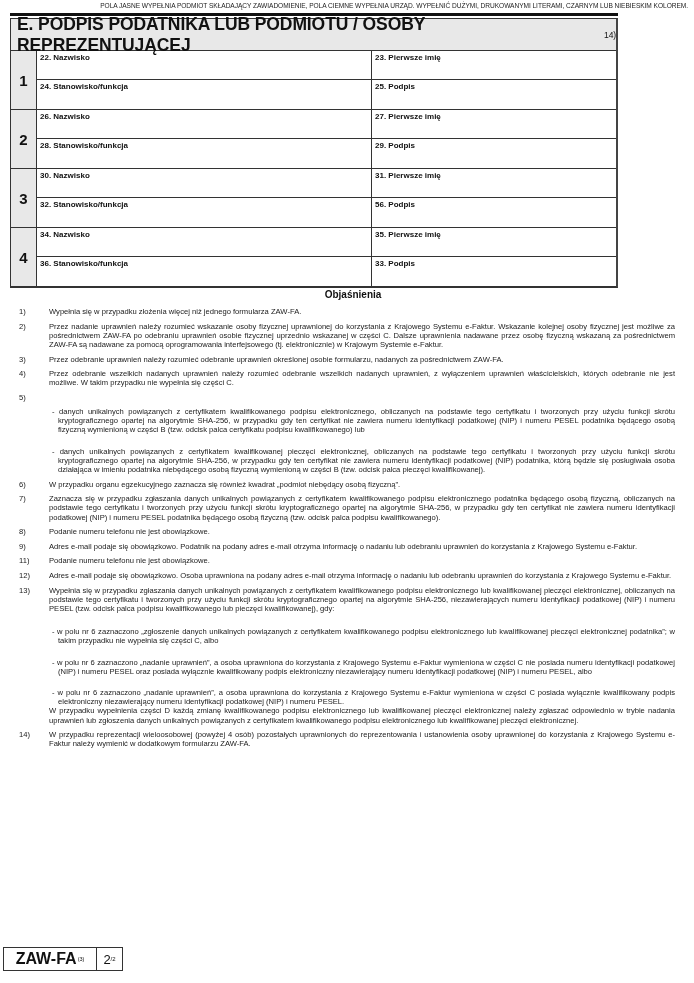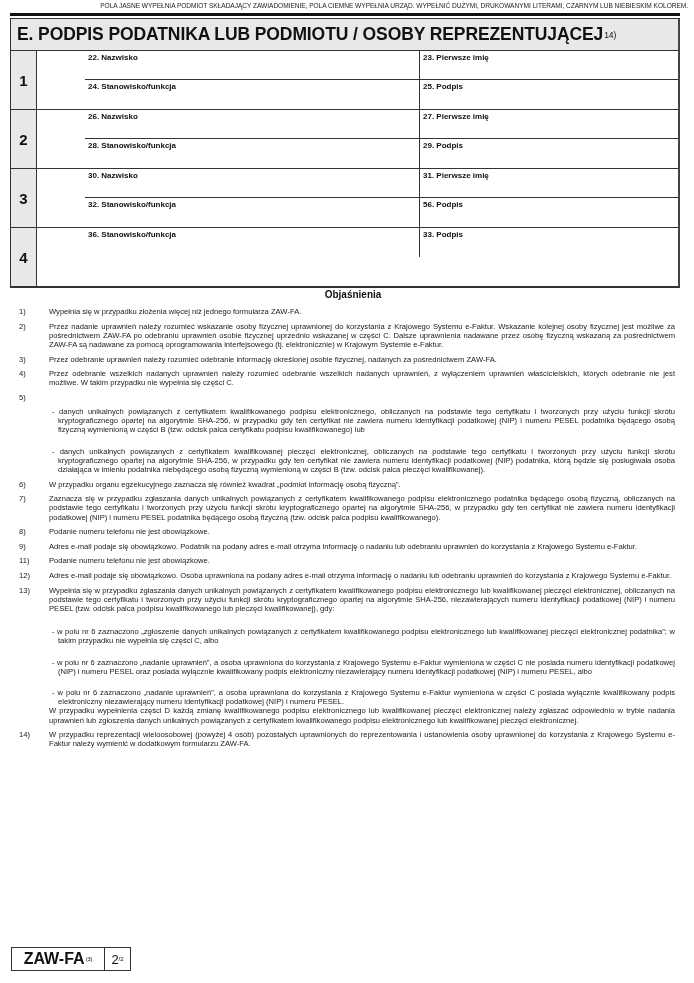--- a/index.html
+++ b/index.html
@@ -5,21 +5,21 @@
     html, body { margin: 0; padding: 0; background: #ffffff; }
     body {
       width: 694px; height: 983px; position: relative; overflow: hidden;
       font-family: "Liberation Sans", sans-serif; color: #111;
     }
     .topnote {
       position: absolute; left: 0; top: 2px; width: 688px; text-align: right;
       font-size: 6.6px; letter-spacing: -0.05px; color: #222; white-space: nowrap;
     }
     .section {
-      position: absolute; left: 10px; top: 13px; width: 670px;
+      position: absolute; left: 10px; top: 13px; width: 608px;
       border-top: 3px solid #111;
     }
     .section-inner {
       margin-top: 2px; border: 1px solid #333; border-bottom: 2px solid #333;
       border-right: 2px solid #444;
     }
     .section-header {
       background: #e8e8e8; height: 31px; border-bottom: 1px solid #333;
       display: flex; align-items: center; padding-left: 6px;
       font-weight: bold; font-size: 17.5px; letter-spacing: -0.1px;
@@ -27,21 +27,21 @@
     .section-header sup { font-size: 8.5px; font-weight: normal; vertical-align: 7px; margin-left: 1px; }
     .person {
       display: flex; height: 58px; border-bottom: 1px solid #333;
     }
     .person:last-child { border-bottom: none; }
     .person-num {
       width: 25px; background: #e8e8e8; border-right: 1px solid #333;
       display: flex; align-items: center; justify-content: center;
       font-weight: bold; font-size: 15px;
     }
-    .person-fields { flex: 1; display: grid; grid-template-columns: 335px 1fr; grid-template-rows: 1fr 1fr; margin-left: 48px; }
+    .person-fields { flex: 1; display: grid; grid-template-columns: 335px 1fr; grid-template-rows: 1fr 1fr; }
     .field {
       font-weight: bold; font-size: 8px; padding: 2px 0 0 3px; box-sizing: border-box;
       border-bottom: 1px solid #333;
     }
     .field.left { border-right: 1px solid #333; }
     .field.bottom { border-bottom: none; }
     .expl-title {
       position: absolute; top: 289px; left: 6px; width: 694px; text-align: center;
       font-weight: bold; font-size: 10px;
     }
@@ -51,21 +51,21 @@
     }
     .note { display: flex; margin-bottom: 5.4px; }
     .note-num { width: 30px; flex-shrink: 0; }
     .note-body { flex: 1; text-align: justify; }
     .note-body p { margin: 0; }
     .sub { margin: 6px 0 0 0; padding-left: 9px; text-indent: -6px; text-align: justify; }
     .sub + .sub { margin-top: 12px; }
     .sub.first { margin-top: 14px; }
     .para { margin-top: 6px; text-align: justify; }
     .footer {
-      position: absolute; left: 11px; top: 947px; height: 22px; display: flex;
+      position: absolute; left: 3px; top: 947px; height: 22px; display: flex;
       border: 1px solid #333;
     }
     .footer-code {
       width: 92px; border-right: 1px solid #333; display: flex; align-items: center; justify-content: center;
       font-weight: bold; font-size: 16px;
     }
     .footer-code sub { font-size: 5.5px; font-weight: normal; vertical-align: -2px; margin-left: 1px; }
     .footer-page {
       width: 25px; display: flex; align-items: center; justify-content: center; font-size: 13px;
     }
@@ -106,20 +106,22 @@
           <div class="person-fields">
             <div class="field left">30. Nazwisko</div>
             <div class="field">31. Pierwsze imię</div>
             <div class="field left bottom">32. Stanowisko/funkcja</div>
             <div class="field bottom">56. Podpis</div>
           </div>
         </div>
         <div class="person">
           <div class="person-num">4</div>
           <div class="person-fields">
+            <div class="field left">34. Nazwisko</div>
+            <div class="field">35. Pierwsze imię</div>
             <div class="field left bottom">36. Stanowisko/funkcja</div>
             <div class="field bottom">33. Podpis</div>
           </div>
         </div>
       </div>
   </div>
 </div>
 
 <div class="expl-title">Objaśnienia</div>
 <div class="notes" id="notes">
@@ -131,40 +133,40 @@
     </div>
     <div class="note">
       <div class="note-num">2)</div>
       <div class="note-body">
         <p>Przez nadanie uprawnień należy rozumieć wskazanie osoby fizycznej uprawnionej do korzystania z Krajowego Systemu e-Faktur. Wskazanie kolejnej osoby fizycznej jest możliwe za pośrednictwem ZAW-FA po odebraniu uprawnień osobie fizycznej uprzednio wskazanej w części C. Dalsze uprawnienia nadawane przez osobę fizyczną wskazaną za pośrednictwem ZAW-FA są nadawane za pomocą oprogramowania interfejsowego (tj. elektronicznie) w Krajowym Systemie e-Faktur.</p>
       </div>
     </div>
     <div class="note">
       <div class="note-num">3)</div>
       <div class="note-body">
-        <p>Przez odebranie uprawnień należy rozumieć odebranie informację określonej osobie fizycznej, nadanych za pośrednictwem ZAW-FA.</p>
+        <p>Przez odebranie uprawnień należy rozumieć odebranie uprawnień określonej osobie formularzu, nadanych za pośrednictwem ZAW-FA.</p>
       </div>
     </div>
     <div class="note">
       <div class="note-num">4)</div>
       <div class="note-body">
         <p>Przez odebranie wszelkich nadanych uprawnień należy rozumieć odebranie wszelkich nadanych uprawnień, z wyłączeniem uprawnień właścicielskich, których odebranie nie jest możliwe. W takim przypadku nie wypełnia się części C.</p>
       </div>
     </div>
     <div class="note">
       <div class="note-num">5)</div>
       <div class="note-body">
         <p class="sub first">- danych unikalnych powiązanych z certyfikatem kwalifikowanego podpisu elektronicznego, obliczanych na podstawie tego certyfikatu i tworzonych przy użyciu funkcji skrótu kryptograficznego opartej na algorytmie SHA-256, w przypadku gdy ten certyfikat nie zawiera numeru identyfikacji podatkowej (NIP) i numeru PESEL podatnika będącego osobą fizyczną wymienioną w części B (tzw. odcisk palca certyfikatu podpisu kwalifikowanego) lub</p>
         <p class="sub">- danych unikalnych powiązanych z certyfikatem kwalifikowanej pieczęci elektronicznej, obliczanych na podstawie tego certyfikatu i tworzonych przy użyciu funkcji skrótu kryptograficznego opartej na algorytmie SHA-256, w przypadku gdy ten certyfikat nie zawiera numeru identyfikacji podatkowej (NIP) podatnika, którą będzie się posługiwała osoba działająca w imieniu podatnika niebędącego osobą fizyczną wymienioną w części B (tzw. odcisk palca pieczęci kwalifikowanej).</p>
       </div>
     </div>
     <div class="note">
       <div class="note-num">6)</div>
       <div class="note-body">
-        <p>W przypadku organu egzekucyjnego zaznacza się również kwadrat „podmiot informację osobą fizyczną”.</p>
+        <p>W przypadku organu egzekucyjnego zaznacza się również kwadrat „podmiot niebędący osobą fizyczną”.</p>
       </div>
     </div>
     <div class="note">
       <div class="note-num">7)</div>
       <div class="note-body">
         <p>Zaznacza się w przypadku zgłaszania danych unikalnych powiązanych z certyfikatem kwalifikowanego podpisu elektronicznego podatnika będącego osobą fizyczną, obliczanych na podstawie tego certyfikatu i tworzonych przy użyciu funkcji skrótu kryptograficznego opartej na algorytmie SHA-256, w przypadku gdy ten certyfikat nie zawiera numeru identyfikacji podatkowej (NIP) i numeru PESEL podatnika będącego osobą fizyczną (tzw. odcisk palca podpisu kwalifikowanego).</p>
       </div>
     </div>
     <div class="note">
       <div class="note-num">8)</div>

